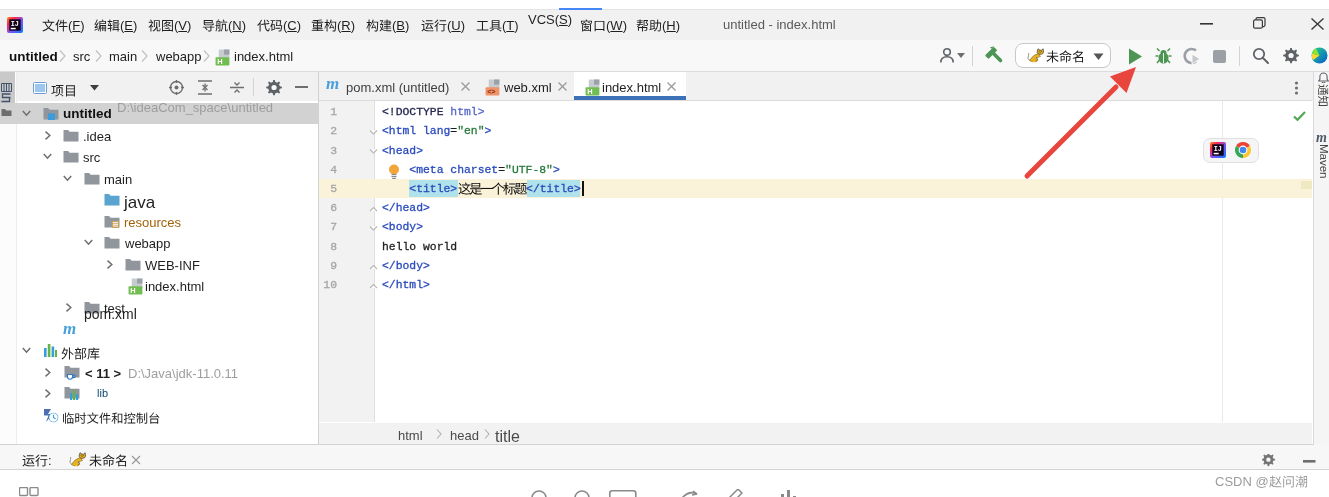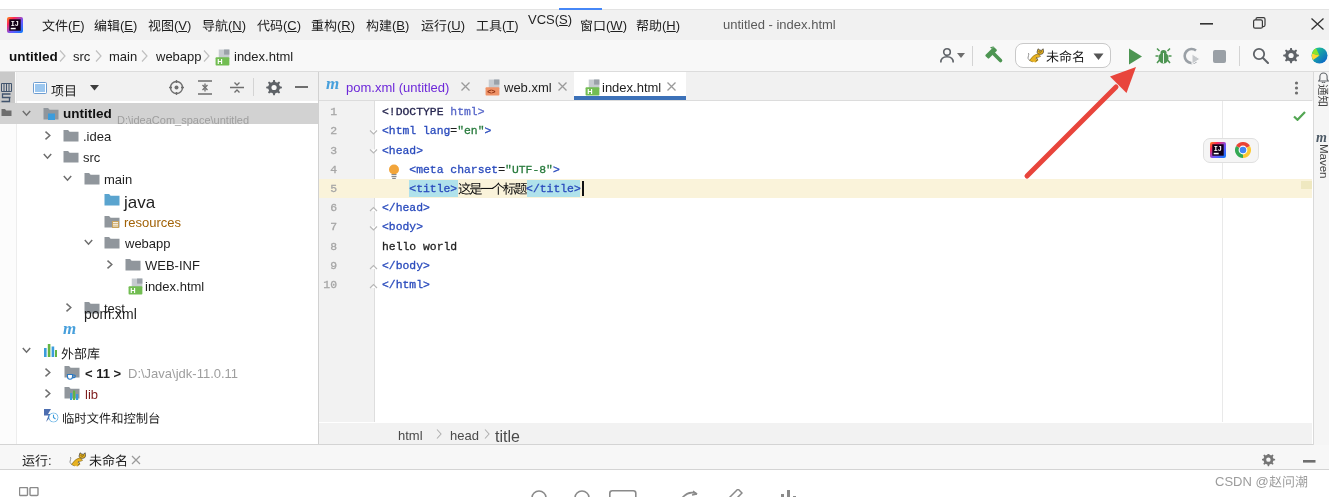--- a/index.html
+++ b/index.html
@@ -271,21 +271,21 @@
         <path d="M8 0 L9.5 0 L10 2.2 a6 6 0 0 1 1.8 0.75 L13.7 1.8 L14.8 2.9 L13.7 4.8 a6 6 0 0 1 0.75 1.8 L16.6 7 L16.6 8.5 L14.45 9 a6 6 0 0 1 -0.75 1.8 L14.8 12.7 L13.7 13.8 L11.8 12.7 a6 6 0 0 1 -1.8 0.75 L9.5 15.6 L8 15.6 L7.5 13.45 a6 6 0 0 1 -1.8 -0.75 L3.8 13.8 L2.7 12.7 L3.8 10.8 a6 6 0 0 1 -0.75 -1.8 L0.9 8.5 L0.9 7 L3.05 6.6 a6 6 0 0 1 0.75 -1.8 L2.7 2.9 L3.8 1.8 L5.7 2.95 a6 6 0 0 1 1.8 -0.75 z" fill="#5f6368"></path>
         <circle cx="8.75" cy="7.8" r="2.6" fill="#f8f8f8"></circle>
       </g>
     </svg>
     <svg class="a ic" style="left:295px;top:86px;" width="13" height="3" viewBox="0 0 13 3">
       <rect width="13" height="2" fill="#6e6e6e"></rect>
     </svg>
     <div class="a" style="left:574px;top:72px;width:112px;height:28px;background:#fff"></div>
     <div class="a" style="left:574px;top:96px;width:112px;height:4px;background:#3c71b8"></div>
     <div class="a" style="left:326px;top:74px;font-size:17px;font-weight:bold;font-style:italic;color:#48a0dc;font-family:'Liberation Serif',serif">m</div>
-    <div class="a" style="left:346px;top:80px;font-size:13px;color:#6d28d9">pom.xml (untitled)</div>
+    <div class="a" style="left:346px;top:80px;font-size:13px;color:#404040">pom.xml (untitled)</div>
     <svg class="a ic" style="left:461px;top:82px;" width="9" height="9" viewBox="0 0 9 9">
       <path d="M0.5 0.5 L8.5 8.5 M8.5 0.5 L0.5 8.5" stroke="#9a9a9a" stroke-width="1.3"></path>
     </svg>
     <svg class="a ic" style="left:485px;top:79px;" width="16" height="17" viewBox="0 0 15 16">
       <rect x="3.5" y="0.5" width="10" height="8.5" fill="#c6cbd0"></rect>
       <rect x="8.5" y="0.5" width="5" height="4.8" fill="#9aa1a8"></rect>
       <rect x="0.5" y="7.8" width="13" height="7.7" rx="0.8" fill="#ef9368"></rect>
       <text x="2" y="14.2" font-family="Liberation Sans" font-size="6.8" font-weight="bold" fill="#8c2d0e">&lt;&gt;</text>
     </svg>
     <div class="a" style="left:504px;top:80px;font-size:13px;color:#1f1f1f">web.xml</div>
@@ -314,21 +314,21 @@
       <path d="M0.5 1 h3.5 l1.2 1.5 h5.3 v5.5 h-10 z" fill="#6e6e6e"></path>
     </svg>
     <svg class="a ic" style="left:22px;top:109.0px;" width="9" height="9" viewBox="0 0 9 9">
       <path d="M0.8 2 L4.5 6.2 L8.2 2" stroke="#6e6e6e" stroke-width="1.5" fill="none"></path>
     </svg>
     <svg class="a ic" style="left:43px;top:106.0px;" width="16" height="15" viewBox="0 0 16 15">
       <path d="M0.5 2 h4.6 l1.5 1.8 h8.9 v9.7 h-15 z" fill="#90969c"></path>
       <rect x="5" y="7.5" width="7" height="6.5" fill="#3b9cdc"></rect>
     </svg>
     <div class="a" style="left:63px;top:106.0px;font-size:13.5px;font-weight:bold;color:#111">untitled</div>
-    <div class="a" style="left:117px;top:114px;font-size:11px;color:#9e9e9e">D:\ideaCom_space\untitled</div>
+    <div class="a" style="left:117px;top:100px;font-size:13px;color:#9e9e9e">D:\ideaCom_space\untitled</div>
     <svg class="a ic" style="left:43px;top:130.6px;" width="9" height="9" viewBox="0 0 9 9">
       <path d="M2.5 0.6 L6.8 4.5 L2.5 8.4" stroke="#6e6e6e" stroke-width="1.5" fill="none"></path>
     </svg>
     <svg class="a ic" style="left:63px;top:127.6px;" width="16" height="15" viewBox="0 0 16 15">
       <path d="M0.5 2 h4.6 l1.5 1.8 h8.9 v9.7 h-15 z" fill="#90969c"></path>
     </svg>
     <div class="a" style="left:83px;top:128.6px;font-size:13px;color:#1f1f1f">.idea</div>
     <svg class="a ic" style="left:43px;top:152.1px;" width="9" height="9" viewBox="0 0 9 9">
       <path d="M0.8 2 L4.5 6.2 L8.2 2" stroke="#6e6e6e" stroke-width="1.5" fill="none"></path>
     </svg>
@@ -409,21 +409,21 @@
     <div class="a" style="left:128px;top:365.6px;font-size:13px;color:#9e9e9e">D:\Java\jdk-11.0.11</div>
     <svg class="a ic" style="left:43px;top:389.2px;" width="9" height="9" viewBox="0 0 9 9">
       <path d="M2.5 0.6 L6.8 4.5 L2.5 8.4" stroke="#6e6e6e" stroke-width="1.5" fill="none"></path>
     </svg>
     <svg class="a ic" style="left:64px;top:386.2px;" width="16" height="15" viewBox="0 0 16 15">
       <path d="M0.5 1 h4.6 l1.5 1.8 h8.9 v9.7 h-15 z" fill="#90969c"></path>
       <rect x="6" y="7" width="2.2" height="7" fill="#3b9cdc"></rect>
       <rect x="9" y="4.5" width="2.2" height="9.5" fill="#62b543"></rect>
       <rect x="12" y="8" width="2.2" height="6" fill="#3b9cdc"></rect>
     </svg>
-    <div class="a" style="left:85px;top:387.2px;font-size:13px;color:#7f1d1d">lib</div>
+    <div class="a" style="left:97px;top:387.2px;font-size:11px;color:#0c4a6e">lib</div>
     <svg class="a ic" style="left:43px;top:407.7px;" width="16" height="15" viewBox="0 0 16 15">
       <path d="M1 1 L8 1 L5 6 L10 6 L3 14 L5.5 7.5 L1 7.5 z" fill="#4d6eb0"></path>
       <circle cx="10.5" cy="9.5" r="4.8" fill="#3b9cdc"></circle>
       <circle cx="10.5" cy="9.5" r="4.2" fill="#fff"></circle>
       <path d="M10.5 6.8 V9.5 L12.5 11" stroke="#3b9cdc" stroke-width="1.1" fill="none"></path>
     </svg>
     <div class="a" style="left:62px;top:407.7px;height:15px;line-height:15px"><svg class="z " style="vertical-align:-4px;" width="98.4" height="12.3" viewBox="0 0 8000 1000" fill="#1f1f1f">
         <use href="#u4E34" x="0"></use>
         <use href="#u65F6" x="1000"></use>
         <use href="#u6587" x="2000"></use>

